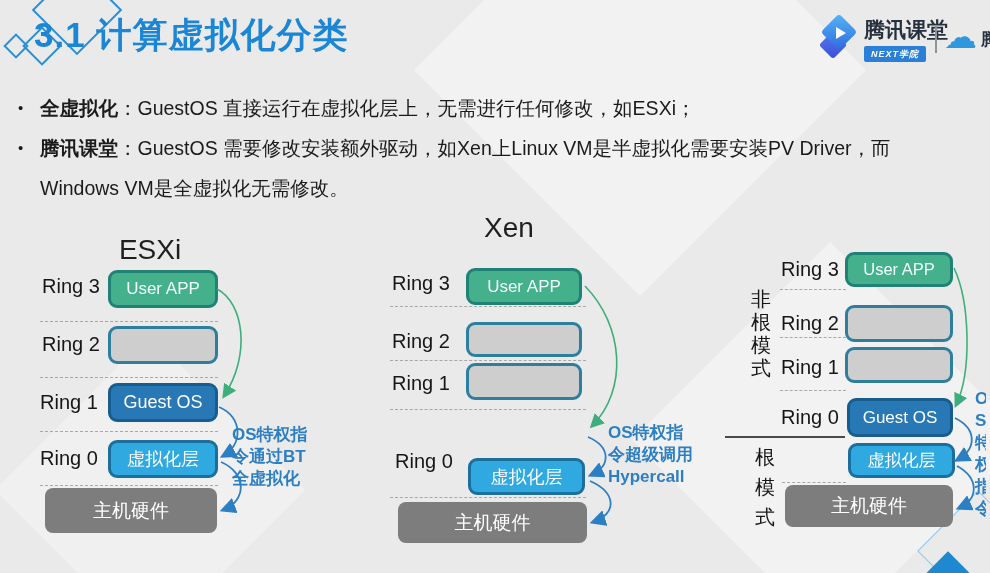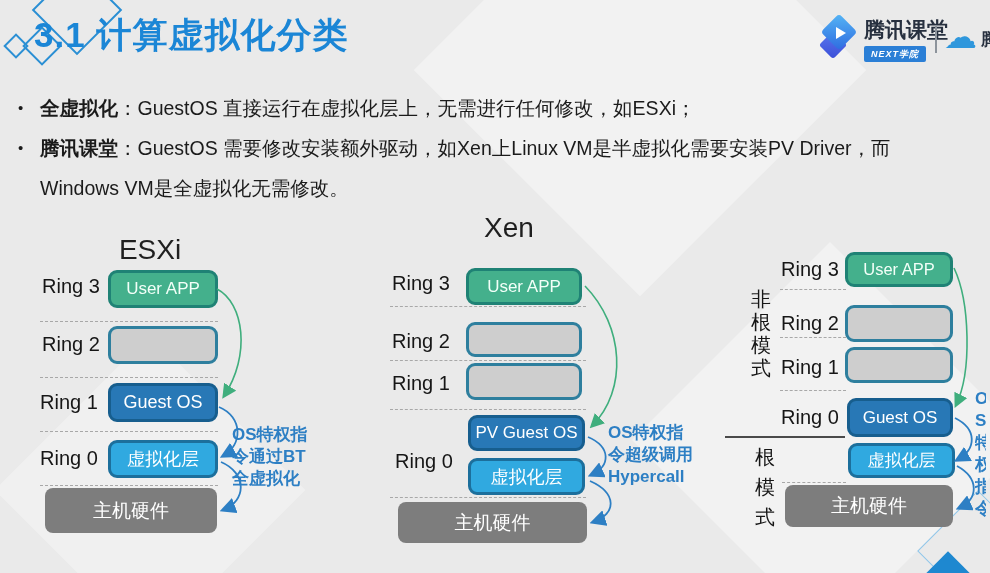--- a/index.html
+++ b/index.html
@@ -138,21 +138,20 @@
     <div class="dashed" style="left:20px;top:108px;width:196px;"></div>
 
     <div class="ring-label" style="left:22px;top:132px;">Ring 2</div>
     <div class="box box-empty" style="left:96px;top:124px;width:116px;height:35px;"></div>
     <div class="dashed" style="left:20px;top:162px;width:196px;"></div>
 
     <div class="ring-label" style="left:22px;top:174px;">Ring 1</div>
     <div class="box box-empty" style="left:96px;top:165px;width:116px;height:37px;"></div>
     <div class="dashed" style="left:20px;top:211px;width:196px;"></div>
 
-    <div class="box box-blue" style="left:98px;top:217px;width:117px;height:36px;font-size:17px;">PV Guest OS</div>
     <div class="ring-label" style="left:25px;top:252px;">Ring 0</div>
     <div class="box box-cyan" style="left:98px;top:260px;width:117px;height:37px;">虚拟化层</div>
     <div class="dashed" style="left:20px;top:299px;width:196px;"></div>
 
     <div class="box box-hw" style="left:28px;top:304px;width:189px;height:41px;">主机硬件</div>
 
     <div class="annot" style="left:238px;top:224px;">
       <div>OS特权指</div>
       <div>令超级调用</div>
       <div>Hypercall</div>

